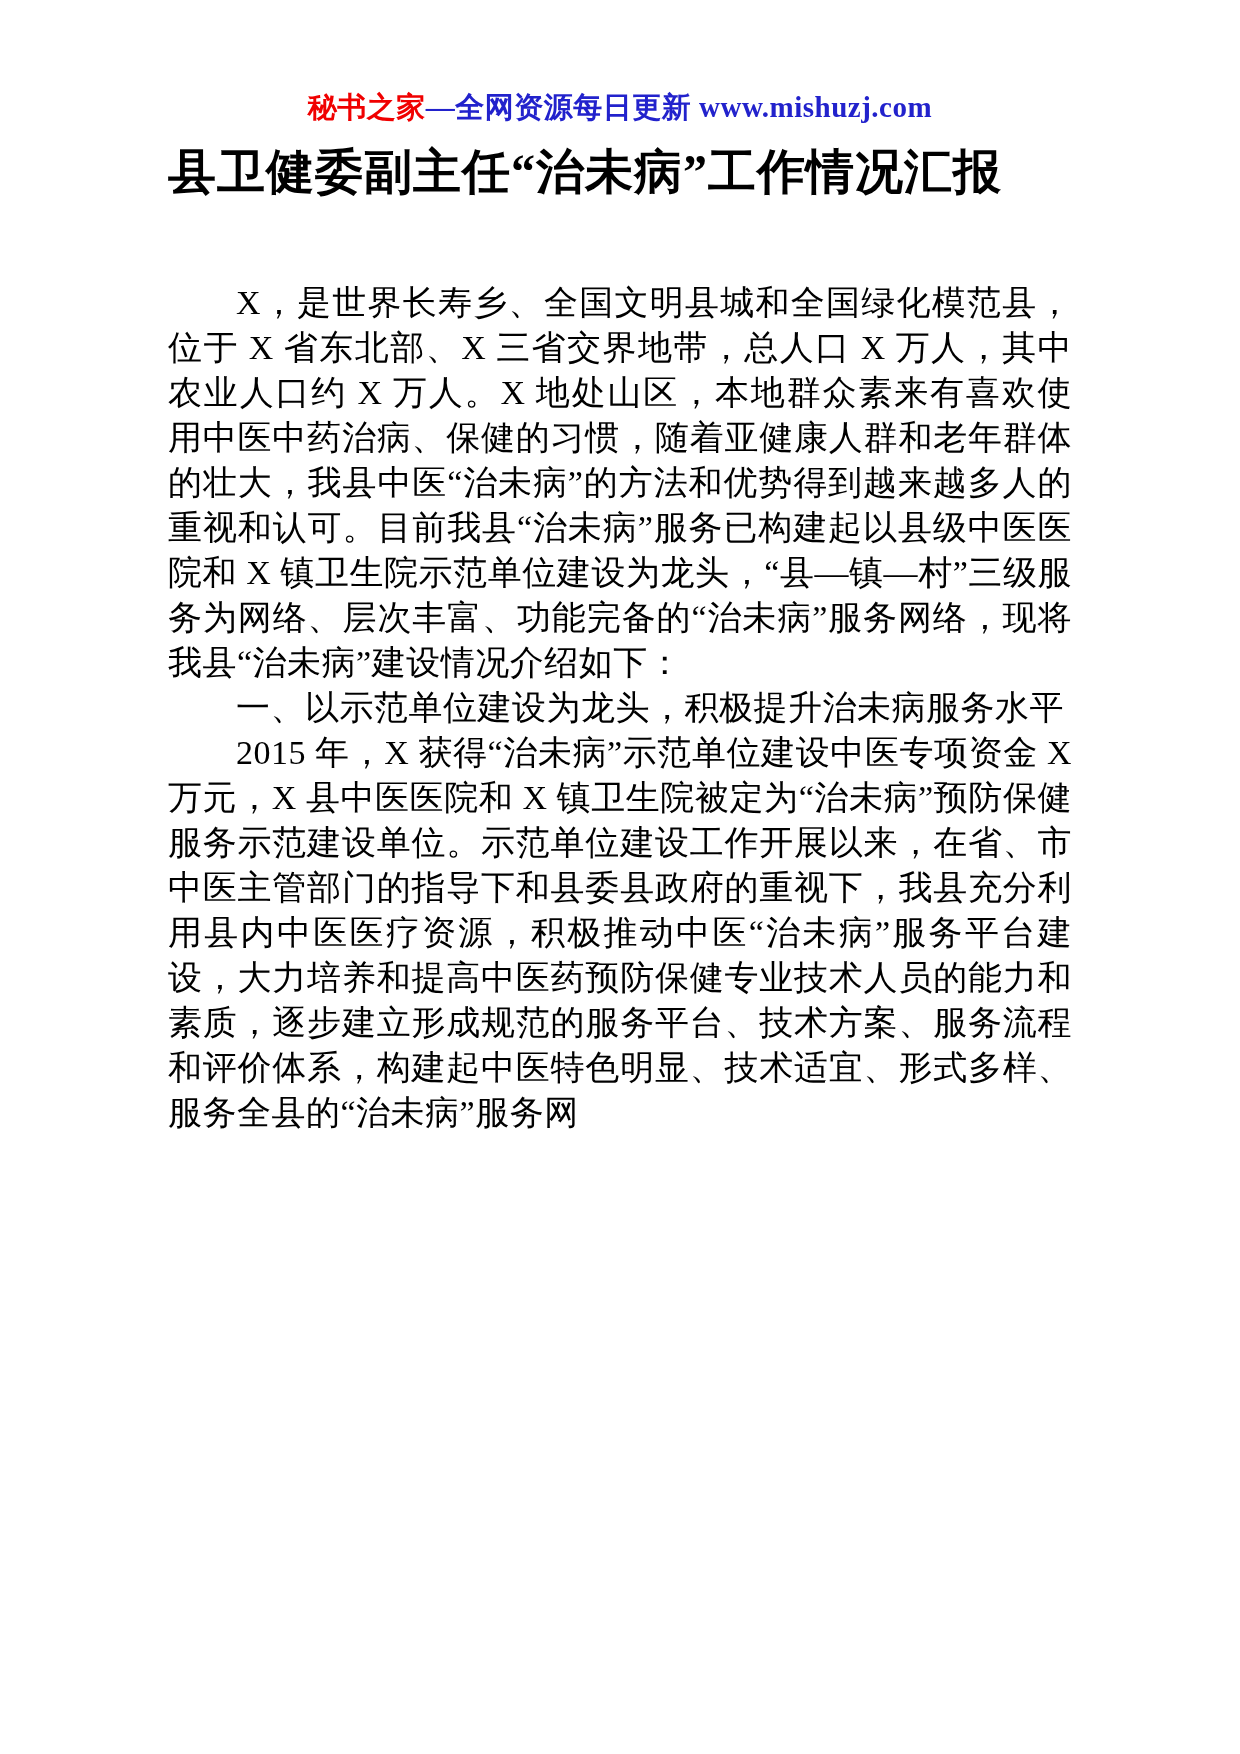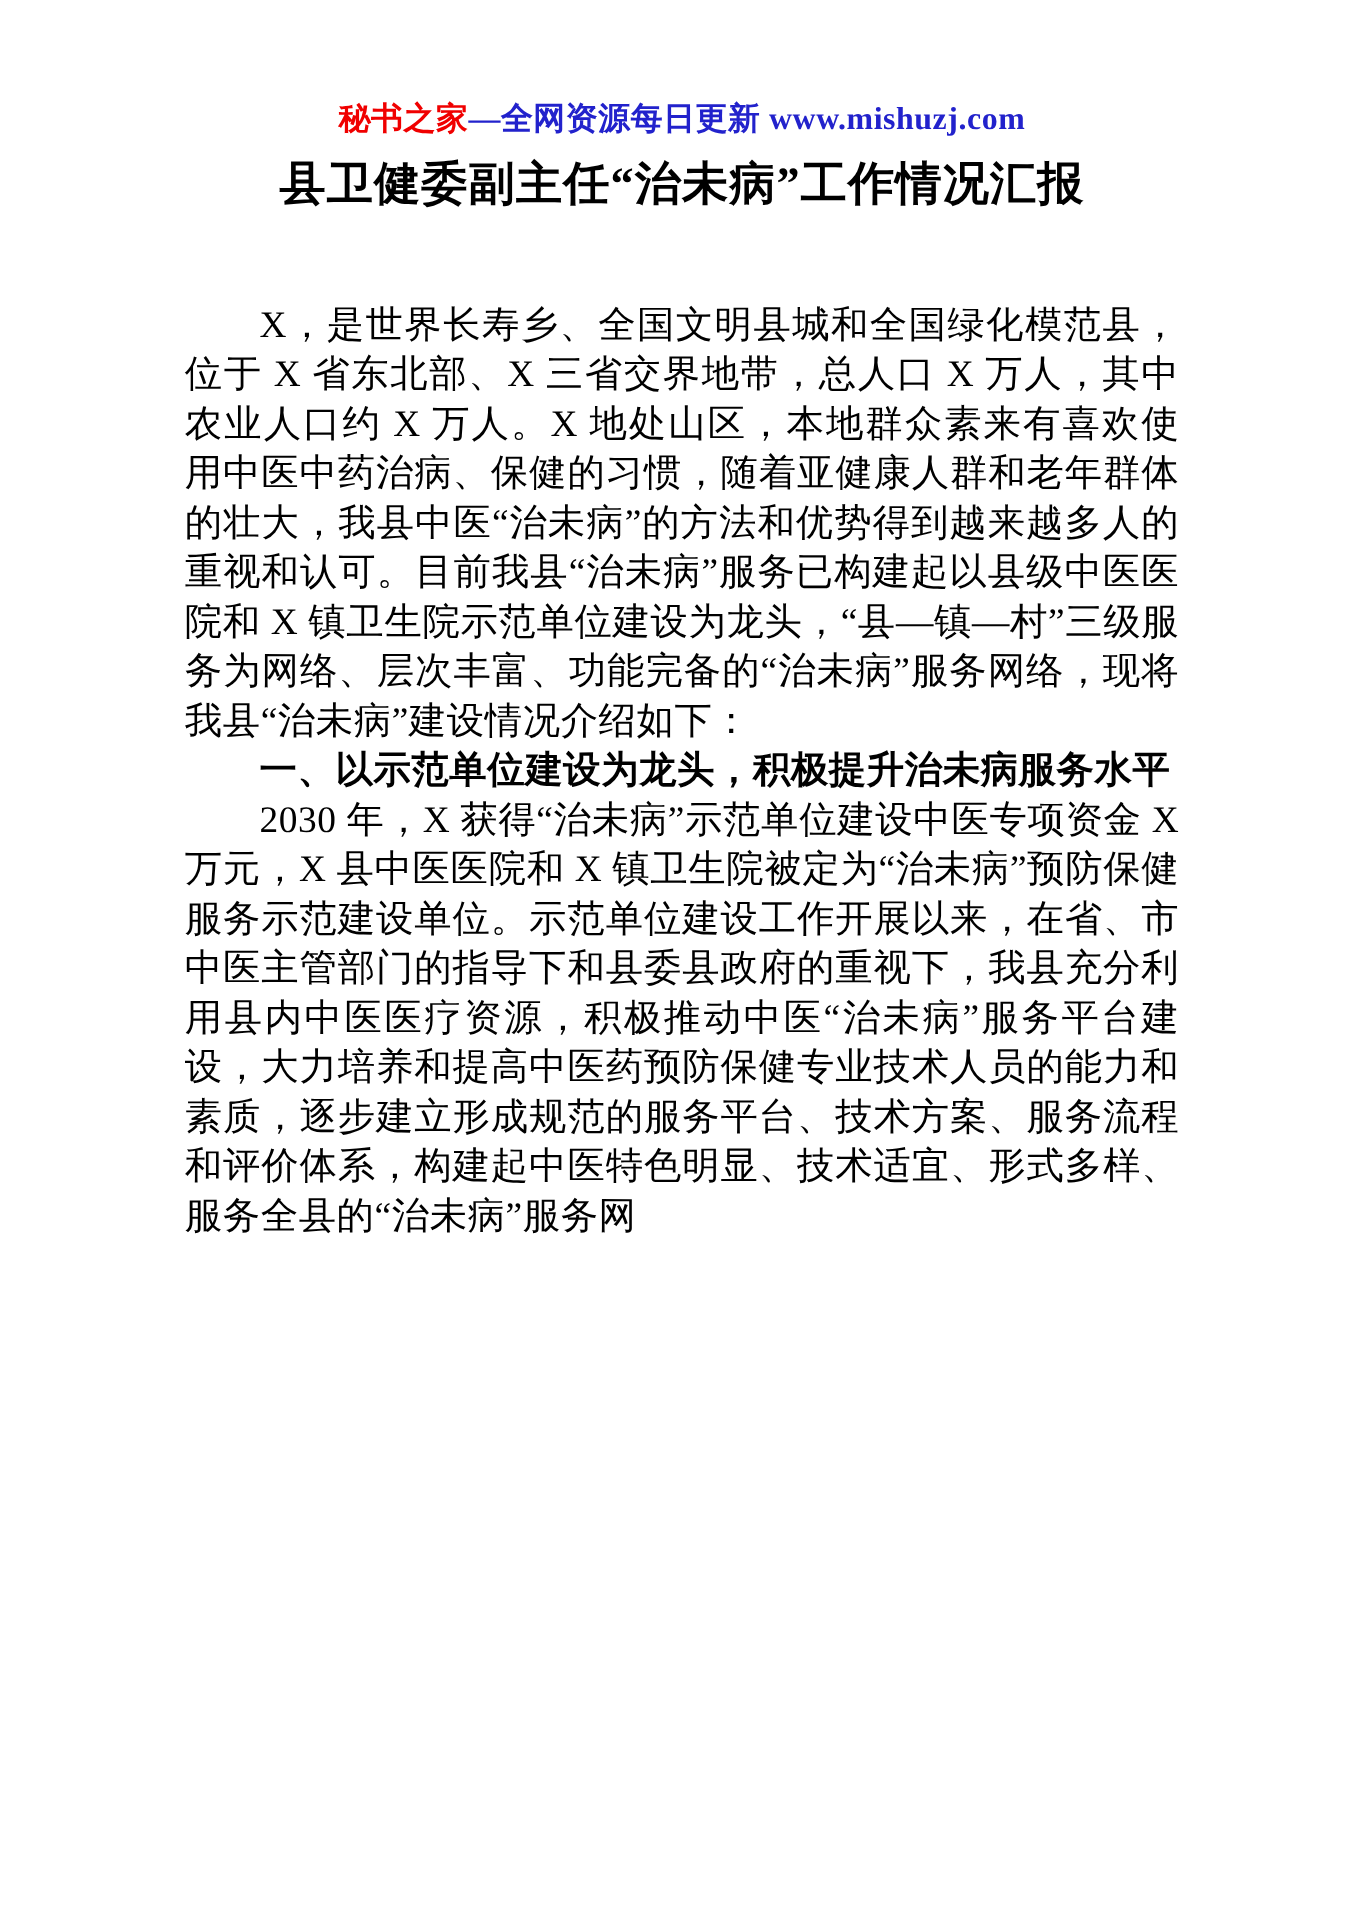--- a/index.html
+++ b/index.html
@@ -31,49 +31,48 @@
   }
   .site-tagline {
     color: var(--site-link-color, #2222cc);
   }
   .site-url {
     color: var(--site-link-color, #2222cc);
     text-decoration: none;
     cursor: pointer;
   }
   .doc-title {
-    text-align: center;
-    font-size: 42px;
+    font-size: 48px;
     font-weight: bold;
     letter-spacing: 1px;
     margin: 2px 0 78px 0;
     line-height: 1.25;
   }
   .doc-body p {
     font-size: 34px;
     line-height: 45px;
     letter-spacing: 0.5px;
     text-indent: 2em;
     text-align: justify;
     margin: 0;
   }
   .doc-body p.section-heading {
-    font-weight: bold;
+    font-weight: normal;
   }
 </style>
 </head>
 <body>
 
 <div class="page">
 
   <div class="site-header">
     <span class="site-name">秘书之家</span><span class="site-tagline">—全网资源每日更新 </span><a class="site-url">www.mishuzj.com</a>
   </div>
 
   <h1 class="doc-title">县卫健委副主任“治未病”工作情况汇报</h1>
 
   <div class="doc-body">
     <p>X，是世界长寿乡、全国文明县城和全国绿化模范县，位于 X 省东北部、X 三省交界地带，总人口 X 万人，其中农业人口约 X 万人。X 地处山区，本地群众素来有喜欢使用中医中药治病、保健的习惯，随着亚健康人群和老年群体的壮大，我县中医“治未病”的方法和优势得到越来越多人的重视和认可。目前我县“治未病”服务已构建起以县级中医医院和 X 镇卫生院示范单位建设为龙头，“县—镇—村”三级服务为网络、层次丰富、功能完备的“治未病”服务网络，现将我县“治未病”建设情况介绍如下：</p>
     <p class="section-heading">一、以示范单位建设为龙头，积极提升治未病服务水平</p>
-    <p>2030 年，X 获得“治未病”示范单位建设中医专项资金 X 万元，X 县中医医院和 X 镇卫生院被定为“治未病”预防保健服务示范建设单位。示范单位建设工作开展以来，在省、市中医主管部门的指导下和县委县政府的重视下，我县充分利用县内中医医疗资源，积极推动中医“治未病”服务平台建设，大力培养和提高中医药预防保健专业技术人员的能力和素质，逐步建立形成规范的服务平台、技术方案、服务流程和评价体系，构建起中医特色明显、技术适宜、形式多样、服务全县的“治未病”服务网</p>
+    <p>2015 年，X 获得“治未病”示范单位建设中医专项资金 X 万元，X 县中医医院和 X 镇卫生院被定为“治未病”预防保健服务示范建设单位。示范单位建设工作开展以来，在省、市中医主管部门的指导下和县委县政府的重视下，我县充分利用县内中医医疗资源，积极推动中医“治未病”服务平台建设，大力培养和提高中医药预防保健专业技术人员的能力和素质，逐步建立形成规范的服务平台、技术方案、服务流程和评价体系，构建起中医特色明显、技术适宜、形式多样、服务全县的“治未病”服务网</p>
   </div>
 
 </div>
 
 </body></html>

